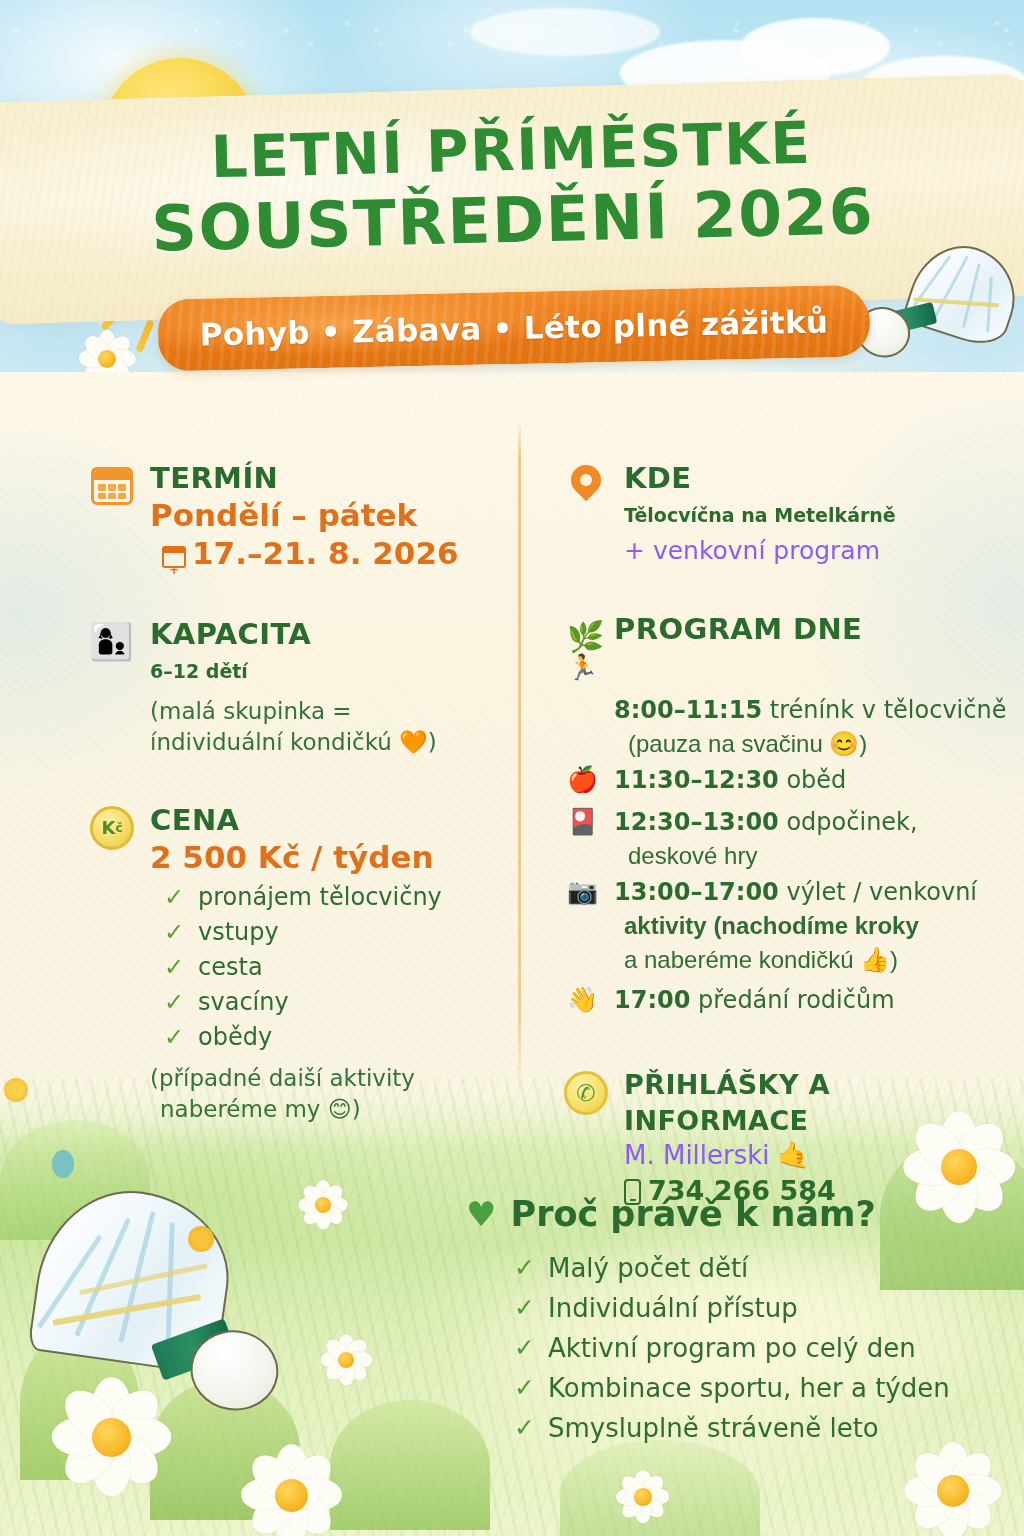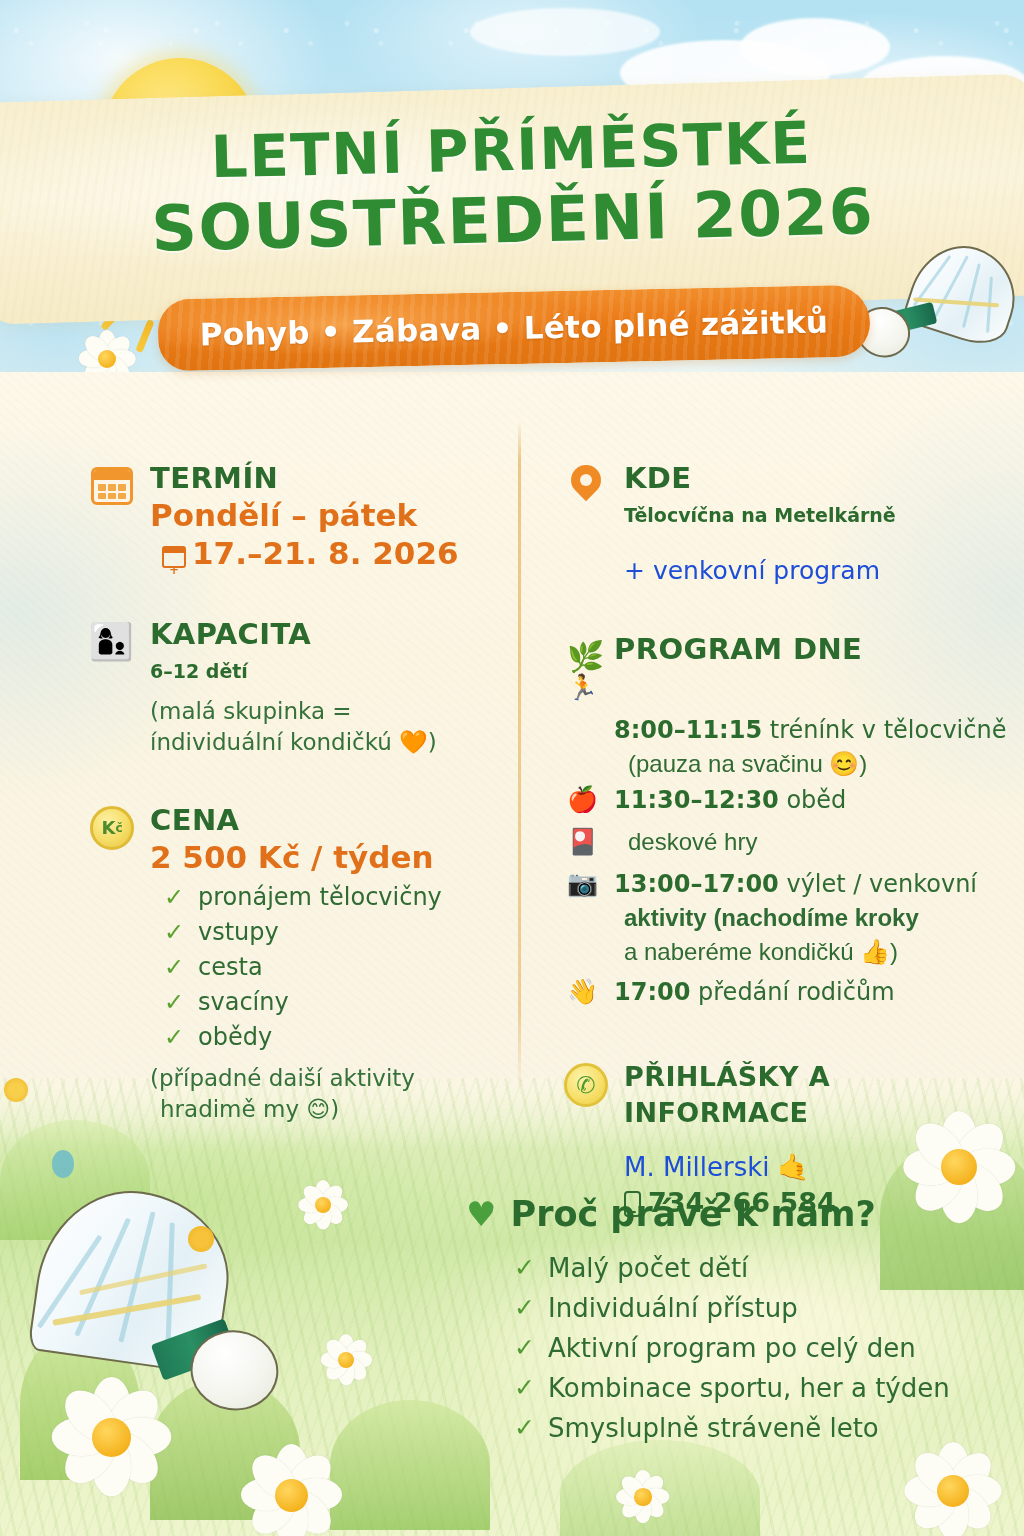--- a/index.html
+++ b/index.html
@@ -176,21 +176,21 @@
   .t-green {
     font-family: "DejaVu Sans", sans-serif;
     font-weight: 700; font-size: 19px; color: #2c6b2e; line-height: 38px;
   }
   .t-note {
     font-family: "DejaVu Sans", sans-serif;
     font-weight: 400; font-size: 23px; color: #35713a; line-height: 31px;
   }
   .t-item {
     font-family: "DejaVu Sans", sans-serif;
-    font-weight: 400; font-size: 24px; color: #1d4ed8; line-height: 33px; margin-top: 20px;
+    font-weight: 400; font-size: 24px; color: #8b5cf6; line-height: 33px;
   }
 
   .check-list { list-style: none; padding-left: 14px; margin-top: 4px; }
   .check-list li {
     position: relative; padding-left: 34px;
     font-family: "DejaVu Sans", sans-serif;
     font-size: 24px; color: #2f6b33; line-height: 35px;
   }
   .check-list li .tick {
     position: absolute; left: 0; top: 0;
@@ -471,21 +471,21 @@
         <div class="t-orange">2 500 Kč / týden</div>
         <ul class="check-list">
           <li><span class="tick">✓</span><span>pronájem tělocvičny</span></li>
           <li><span class="tick">✓</span><span>vstupy</span></li>
           <li><span class="tick">✓</span><span>cesta</span></li>
           <li><span class="tick">✓</span><span>svacíny</span></li>
           <li><span class="tick">✓</span><span>obědy</span></li>
         </ul>
         <div class="t-note" style="margin-top:8px;">(případné daiší aktivity</div>
         <div class="t-note" style="padding-left:10px;">
-          <span>hradimě my</span>
+          <span>naberéme my</span>
           <span>😊</span><span>)</span>
         </div>
       </div>
     </div>
 
   </div>
 
   <div class="col col-right">
 
     <div class="block">
@@ -517,20 +517,21 @@
           <div class="prg-sub">(pauza na svačinu 😊)</div>
         </div>
 
         <div class="prg-row">
           <div class="prg-ico">🍎</div>
           <div class="prg-txt"><b>11:30–12:30</b><span> oběd</span></div>
         </div>
 
         <div class="prg-row">
           <div class="prg-ico">🎴</div>
+          <div class="prg-txt"><b>12:30–13:00</b><span> odpočinek,</span></div>
           <div class="prg-sub">deskové hry</div>
         </div>
 
         <div class="prg-row">
           <div class="prg-ico">📷</div>
           <div class="prg-txt"><b>13:00–17:00</b><span> výlet / venkovní</span></div>
           <div class="prg-sub" style="padding-left:62px;"><b>aktivity (nachodíme kroky</b></div>
           <div class="prg-sub" style="padding-left:62px;">a naberéme kondičkú 👍)</div>
         </div>
 

